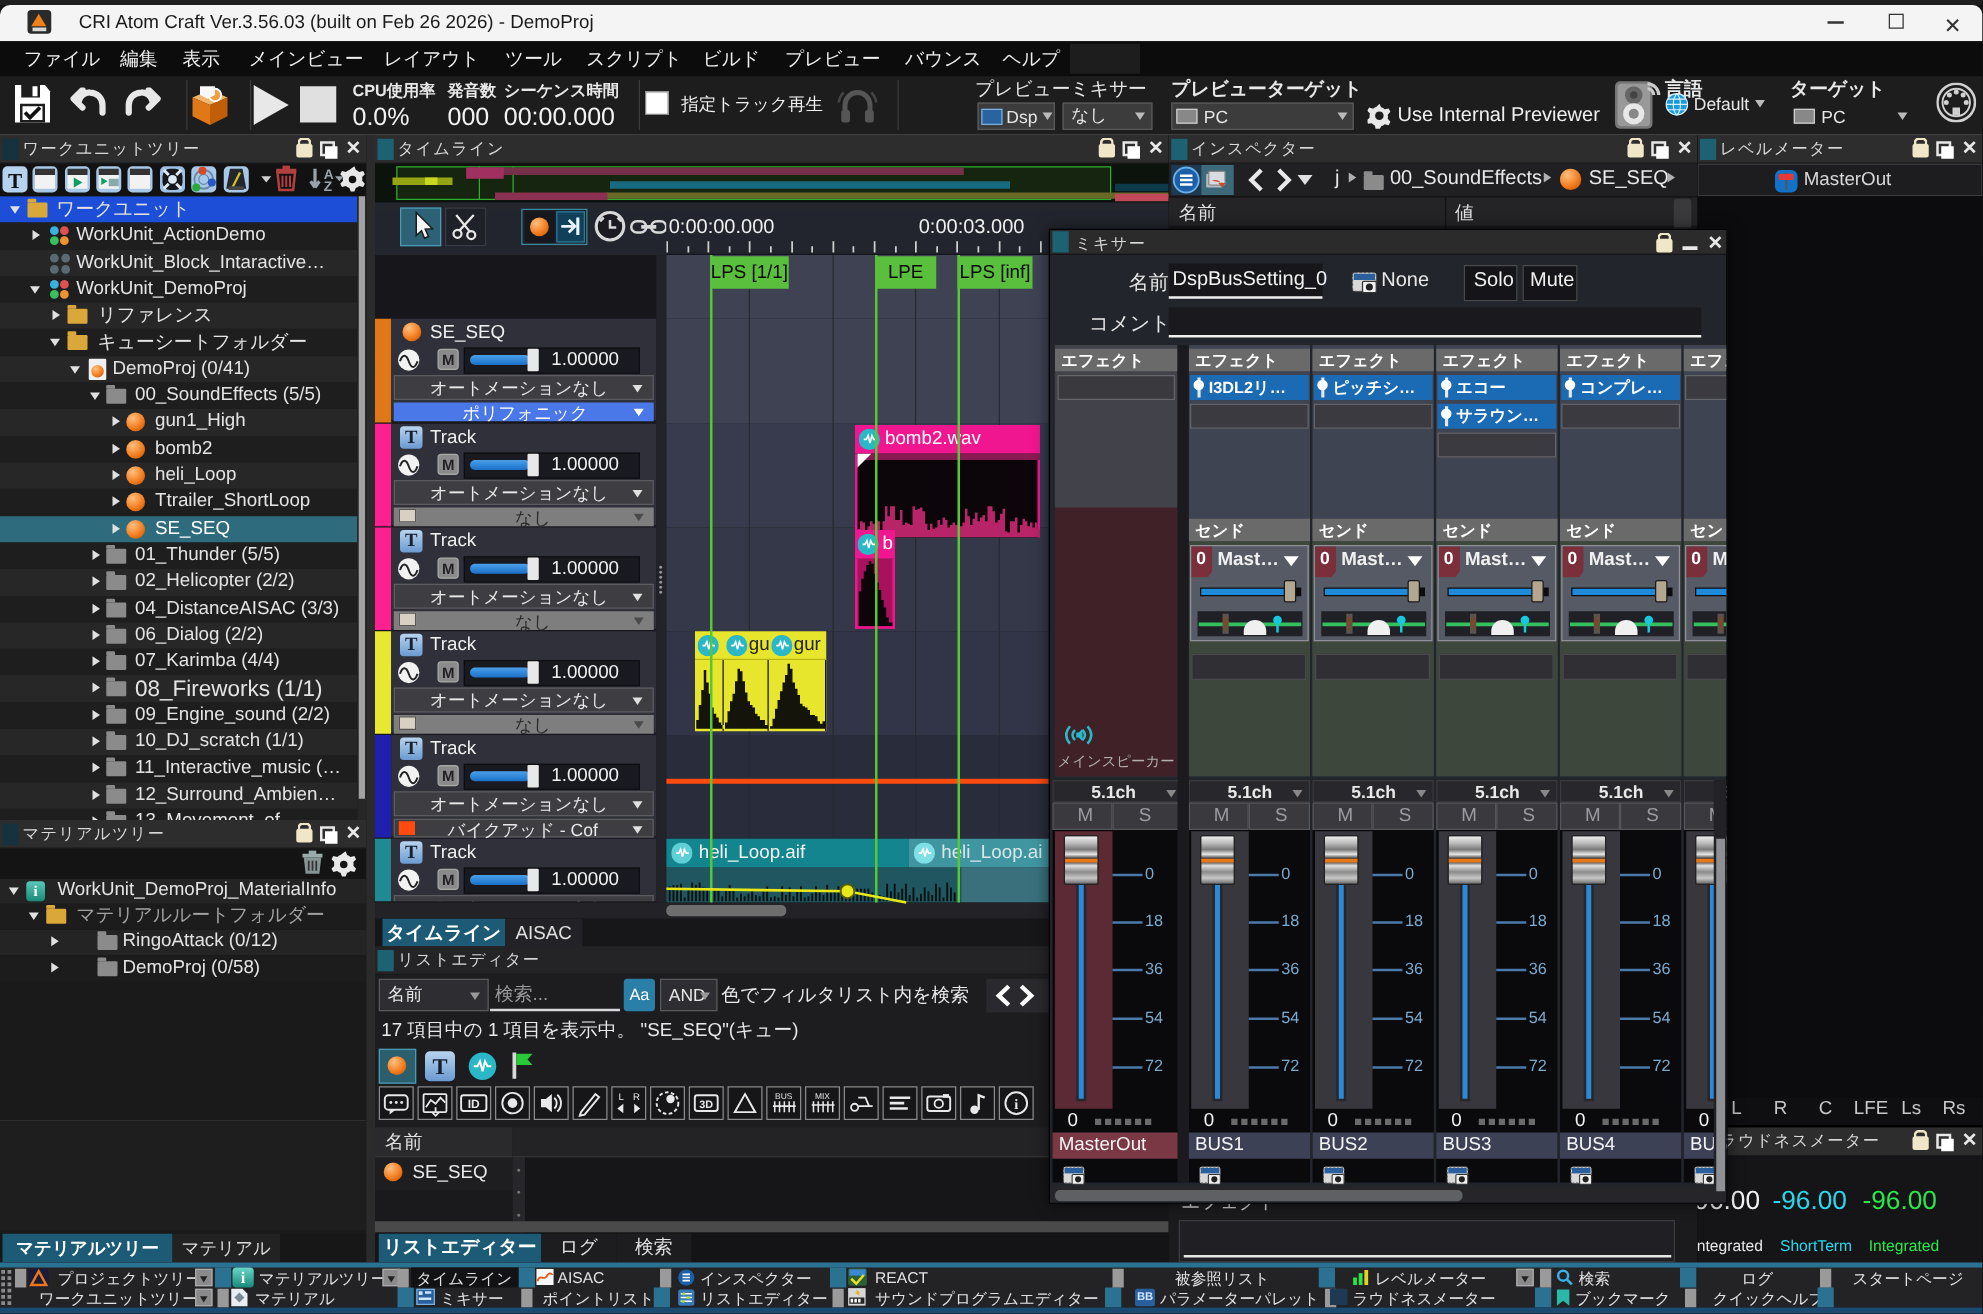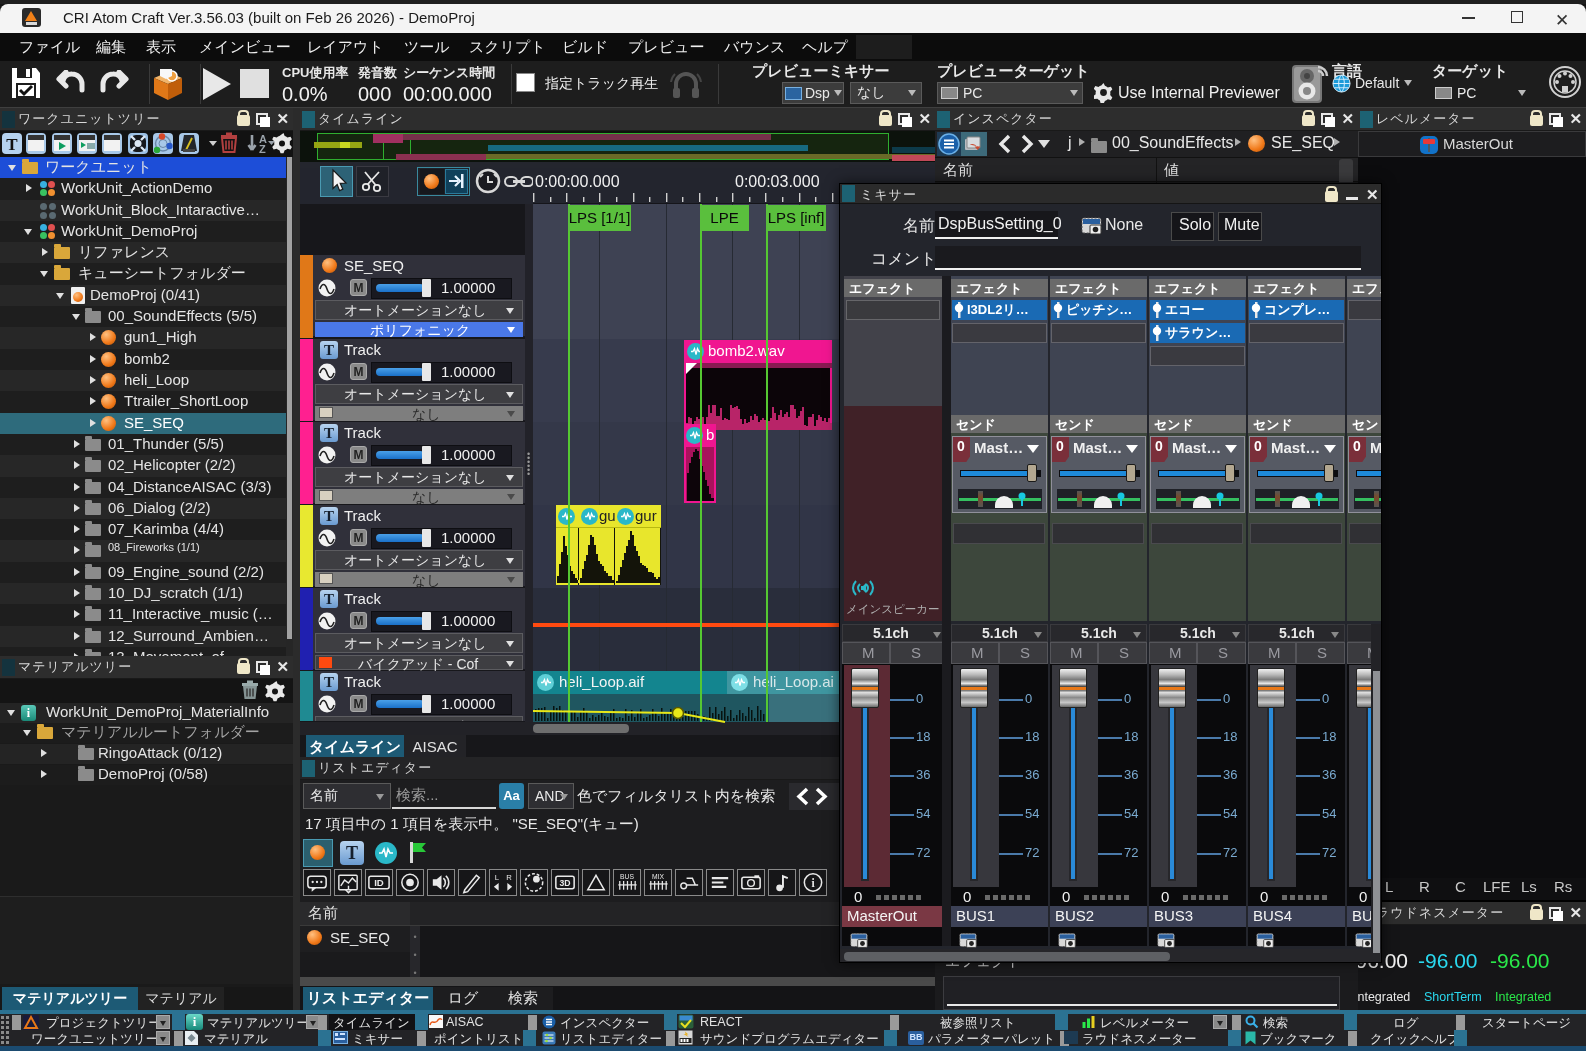--- a/index.html
+++ b/index.html
@@ -103,21 +103,21 @@
   <div class="abs" style="left:516px;top:12px;width:19px;height:19px;background:#fff;border:1px solid #888"></div>
   <div class="abs" style="left:545px;top:14px;font-size:14px;color:#f0f0f0">指定トラック再生</div>
 
   <svg class="abs" style="left:668px;top:7px" width="36" height="32" viewBox="0 0 36 32">
     <path d="M8 22 v-6 a10 10 0 0 1 20 0 v6" fill="none" stroke="#555" stroke-width="4"></path>
     <rect x="5" y="20" width="7" height="10" rx="2" fill="#555"></rect>
       <rect x="24" y="20" width="7" height="10" rx="2" fill="#555"></rect>
     <path d="M3 14 a16 14 0 0 1 4 -8 M33 14 a16 14 0 0 0 -4 -8" stroke="#444" stroke-width="2" fill="none"></path>
   </svg>
   <div class="tb-sep abs" style="left:712px;top:3px"></div>
-  <div class="abs" style="left:752px;top:1px;font-size:15px;font-weight:bold;color:#e8e8e8">プレビューミキサー</div>
+  <div class="abs" style="left:780px;top:1px;font-size:15px;font-weight:normal;color:#e8e8e8">プレビューミキサー</div>
   <div class="dd abs" style="left:782px;top:21px;width:62px;height:22px"><span style="width:17px;height:13px;background:#2a64a0;border:1px solid #78b0e0;margin:0 3px 0 2px;display:inline-block"></span>Dsp<span class="tri-d" style="margin-left:4px;border-top-color:#bbb"></span></div>
   <div class="dd abs" style="left:850px;top:21px;width:72px;height:22px">
       <span style="margin-left:6px">なし</span>
       <span class="tri-d" style="margin-left:22px;border-top-color:#bbb"></span>
     </div>
   <div class="abs" style="left:937px;top:1px;font-size:15px;font-weight:bold;color:#e8e8e8">プレビューターゲット</div>
   <div class="dd abs" style="left:937px;top:21px;width:146px;height:22px"><span style="width:17px;height:12px;background:#888;border:1px solid #ccc;margin:0 5px 0 3px;display:inline-block"></span>PC<span class="tri-d" style="margin-left:88px;border-top-color:#bbb"></span></div>
 
   <svg class="abs" style="left:1094px;top:22px" width="20" height="20" viewBox="0 0 20 20">
       <path d="M10 0 l1.5 3 a7 7 0 0 1 3 1.7 l3.3 -0.8 l1.5 2.8 l-2.3 2.5 a7 7 0 0 1 0 3.5 l2.3 2.5 l-1.5 2.8 l-3.3 -0.8 a7 7 0 0 1 -3 1.7 l-1.5 3 l-3 -0.2 l-0.8 -3.3 a7 7 0 0 1 -2.6 -1.9 l-3.4 0.4 l-1 -3 l2.6 -2.1 a7 7 0 0 1 0.3 -3.5 l-2.4 -2.4 l1.7 -2.7 l3.3 1 a7 7 0 0 1 3 -1.6 z" fill="#e8e8e8" transform="scale(0.95)"></path>
@@ -374,21 +374,21 @@
         <span class="abs" style="left:85px;top:2px;display:flex;align-items:center;height:17px">
           <span class="folder f-g"></span>
         </span>
         <span class="abs" style="left:108px;top:1px;font-size:15px;color:#e4e4e4;white-space:nowrap">07_Karimba (4/4)</span>
       </div>
       <div class="abs" style="left:0;top:383px;width:286px;height:22px;background:#272727">
         <span class="tri-r abs" style="left:74px;top:6px"></span>
         <span class="abs" style="left:85px;top:2px;display:flex;align-items:center;height:17px">
           <span class="folder f-g"></span>
         </span>
-        <span class="abs" style="left:108px;top:1px;font-size:11px;color:#e4e4e4;white-space:nowrap">08_Fireworks (1/1)</span>
+        <span class="abs" style="left:108px;top:1px;font-size:18px;color:#e4e4e4;white-space:nowrap">08_Fireworks (1/1)</span>
       </div>
       <div class="abs" style="left:0;top:405px;width:286px;height:21px;background:#1e1e1e">
         <span class="tri-r abs" style="left:74px;top:6px"></span>
         <span class="abs" style="left:85px;top:2px;display:flex;align-items:center;height:17px">
           <span class="folder f-g"></span>
         </span>
         <span class="abs" style="left:108px;top:1px;font-size:15px;color:#e4e4e4;white-space:nowrap">09_Engine_sound (2/2)</span>
       </div>
       <div class="abs" style="left:0;top:426px;width:286px;height:21px;background:#272727">
         <span class="tri-r abs" style="left:74px;top:6px"></span>
@@ -828,21 +828,21 @@
     <div class="abs" style="left:0;top:649px;width:635px;height:253px;background:#1d1d1f">
       <div class="phdr" style="left:0;top:0;width:635px;background:#242426">
         <span class="acc" style="background:#1d6273"></span>
         <span class="ttl">リストエディター</span>
       </div>
       <div class="dd abs" style="left:3px;top:26px;width:88px;height:26px;background:#2e2e32">
         <span style="margin-left:6px">名前</span>
         <span class="tri-d abs" style="right:6px;top:10px;border-top-color:#999"></span>
       </div>
       <div class="abs" style="left:92px;top:26px;width:104px;height:26px;background:#1d1d1f;border-bottom:2px solid #d8d8d8;color:#9a9a9a;font-size:15px;padding:3px 0 0 4px">検索...</div>
-      <div class="abs" style="left:199px;top:26px;width:25px;height:26px;background:#2a7fa8;border-radius:3px;color:#fff;font-size:13px;font-weight:bold;text-align:center;line-height:25px">Aa</div>
+      <div class="abs" style="left:199px;top:26px;width:25px;height:26px;background:#2a7fa8;border-radius:3px;color:#fff;font-size:13px;font-weight:normal;text-align:center;line-height:25px">Aa</div>
       <div class="dd abs" style="left:228px;top:26px;width:46px;height:26px;background:#2e2e32">
         <span style="margin-left:6px">AND</span>
         <span class="tri-d abs" style="right:5px;top:10px;border-top-color:#999"></span>
       </div>
       <span class="abs" style="left:277px;top:30px;font-size:15px;color:#e8e8e8">色でフィルタリスト内を検索</span>
       <div class="abs" style="left:489px;top:26px;width:54px;height:27px;background:#2a2a2e"></div>
       <svg class="abs" style="left:489px;top:26px" width="54" height="27">
         <path d="M18 6 l-8 7.5 l8 7.5 M28 6 l8 7.5 l-8 7.5" stroke="#fff" stroke-width="3.5" fill="none"></path>
       </svg>
       <span class="abs" style="left:550px;top:30px;font-size:15px;color:#e8e8e8">B</span>

